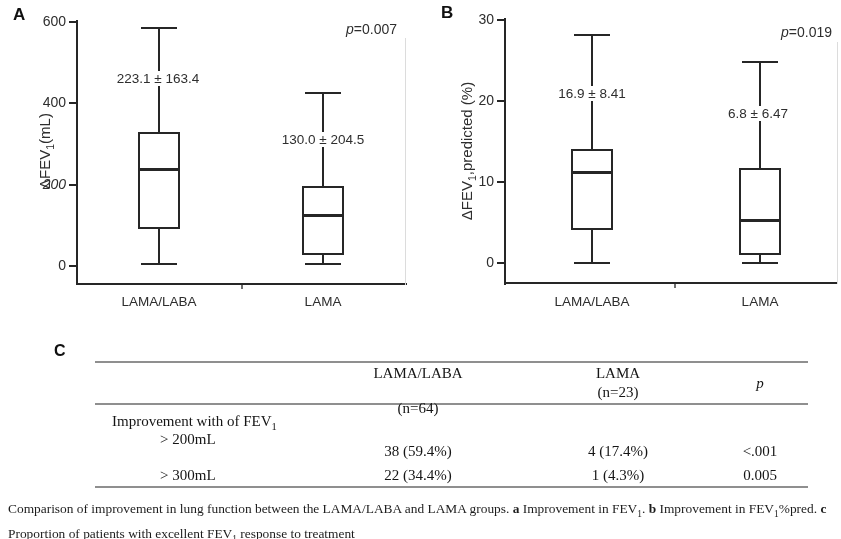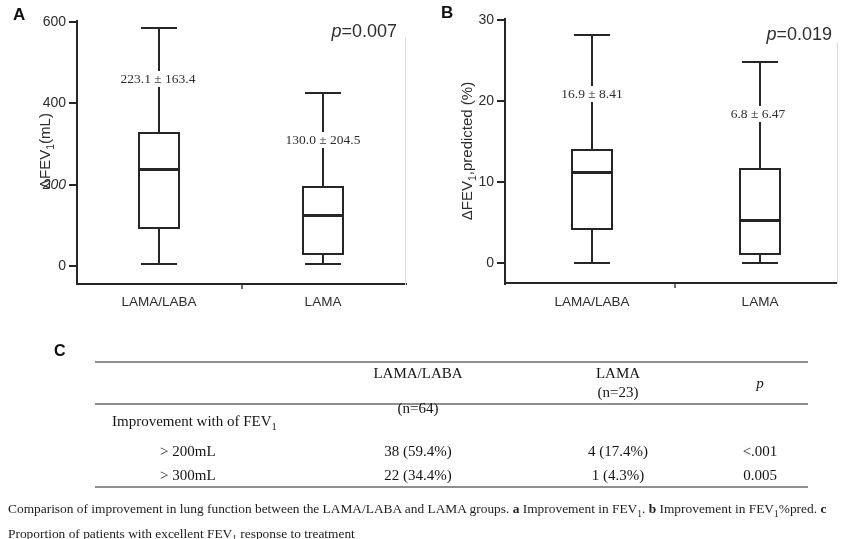--- a/index.html
+++ b/index.html
@@ -5,24 +5,24 @@
   html,body{margin:0;padding:0;background:#ffffff;}
   body{width:841px;height:539px;position:relative;overflow:hidden;
        font-family:"Liberation Sans",sans-serif;}
   .abs{position:absolute;}
   .serif{font-family:"Liberation Serif",serif;}
   .panel-letter{font-weight:bold;font-size:17px;color:#101010;}
   .vline{background:#262626;width:2px;}
   .hline{background:#262626;height:2px;}
   .tick-label{font-size:14px;color:#2e2e2e;text-align:right;}
   .cat-label{font-size:13.5px;color:#2e2e2e;text-align:center;transform:translateX(-50%);white-space:nowrap;}
-  .p-label{font-size:18px;color:#2e2e2e;text-align:right;white-space:nowrap;}
+  .p-label{font-size:14px;color:#2e2e2e;text-align:right;white-space:nowrap;}
   .ytitle{font-size:15px;color:#2e2e2e;text-align:center;transform:rotate(-90deg);width:240px;white-space:nowrap;}
   .ann{font-size:13.5px;color:#2e2e2e;background:#ffffff;padding:0 3px;
-       white-space:nowrap;transform:translateX(-50%);font-family:Liberation Serif, serif;}
+       white-space:nowrap;transform:translateX(-50%);}
   .midtick{background:#6f6f6f;width:2px;height:4px;}
   .faint{background:#dcdcdc;width:1px;}
   .rule{background:#8f8f8f;height:2px;}
   .tcell{font-size:15px;color:#151515;white-space:nowrap;}
   .tcenter{transform:translateX(-50%);text-align:center;}
   .caption{font-size:13.4px;line-height:19px;color:#1c1c1c;}
   sub{font-size:0.7em;}
 </style>
 </head>
 <body>
@@ -106,21 +106,21 @@
   <div class="abs rule" style="left:95px;top:156px;width:713px;"></div>
 
   <div class="abs tcell serif tcenter" style="left:418px;top:35px;">LAMA/LABA</div>
   <div class="abs tcell serif tcenter" style="left:418px;top:54px;margin-top:16px;">(n=64)</div>
   <div class="abs tcell serif tcenter" style="left:618px;top:35px;">LAMA</div>
   <div class="abs tcell serif tcenter" style="left:618px;top:54px;">(n=23)</div>
   <div class="abs tcell serif tcenter" style="left:760px;top:45px;"><span style="font-style: italic;">p</span></div>
 
   <div class="abs tcell serif" style="left:112px;top:83px;"><span>Improvement with of FEV</span><sub>1</sub></div>
 
-  <div class="abs tcell serif" style="left:160px;top:113px;">&gt; 200mL</div>
+  <div class="abs tcell serif" style="left:160px;top:101px;">&gt; 200mL</div>
   <div class="abs tcell serif tcenter" style="left:418px;top:113px;">38 (59.4%)</div>
   <div class="abs tcell serif tcenter" style="left:618px;top:113px;">4 (17.4%)</div>
   <div class="abs tcell serif tcenter" style="left:760px;top:113px;">&lt;.001</div>
 
   <div class="abs tcell serif" style="left:160px;top:137px;">&gt; 300mL</div>
   <div class="abs tcell serif tcenter" style="left:418px;top:137px;">22 (34.4%)</div>
   <div class="abs tcell serif tcenter" style="left:618px;top:137px;">1 (4.3%)</div>
   <div class="abs tcell serif tcenter" style="left:760px;top:137px;">0.005</div>
 </div>
 

